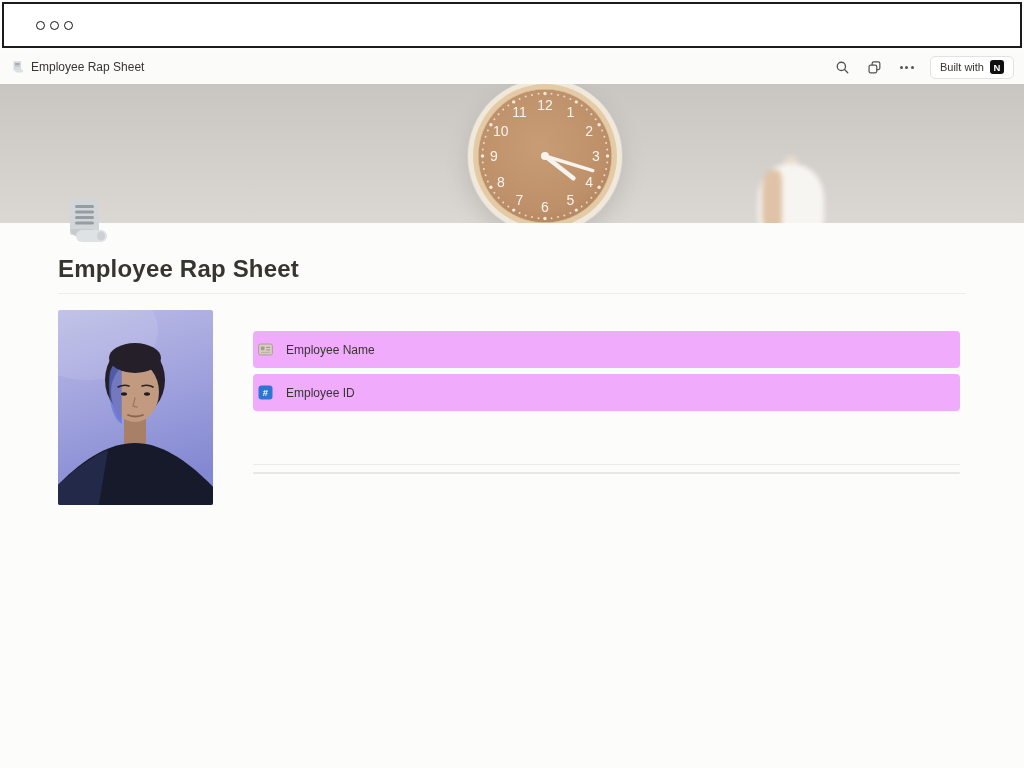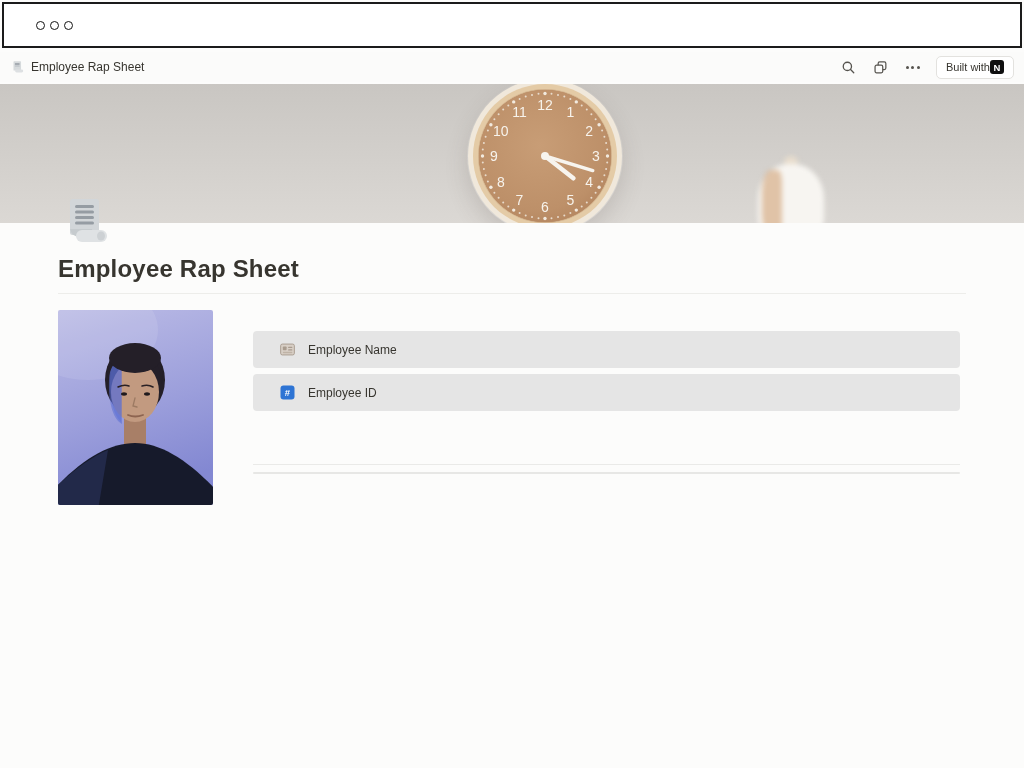--- a/index.html
+++ b/index.html
@@ -13,21 +13,21 @@
 
   
   .toolbar { position:absolute; left:0; top:52px; width:1024px; height:30px; background:#fbfbfa;
              display:flex; align-items:center; padding:0 10px; }
   .toolbar-left { display:flex; align-items:center; gap:7px; }
   .toolbar-title { font-size:12px; color:#37352f; }
   .toolbar-right { margin-left:auto; display:flex; align-items:center; gap:14px; }
   .icon-btn { width:18px; height:18px; display:flex; align-items:center; justify-content:center; cursor:pointer; }
   .dots-icon { display:flex; gap:2.5px; }
   .dots-icon i { width:3px; height:3px; border-radius:50%; background:#55534e; }
-  .built-btn { display:flex; align-items:center; gap:0; border:1px solid #e3e2df; border-radius:5px;
+  .built-btn { display:flex; align-items:center; gap:6px; border:1px solid #e3e2df; border-radius:5px;
                background:#ffffff; padding:3px 9px; height:23px; cursor:pointer; }
   .built-btn .lbl { font-size:11px; color:#37352f; }
   .built-btn .nlogo { width:14px; height:14px; background:#0f0f0f; border-radius:3px; color:#ffffff;
                       font-size:9.5px; font-weight:bold; display:flex; align-items:center; justify-content:center; }
 
   
   .cover { position:absolute; left:0; top:84px; width:1024px; height:139px; overflow:hidden;
            background:linear-gradient(180deg,#c9c6c2 0%, #d2cfcb 50%, #dbd8d4 100%); }
   .clock-wrap { position:absolute; left:467px; top:-6px; width:156px; height:156px; border-radius:50%;
                 box-shadow:0 10px 22px rgba(90,80,70,.18); }
@@ -40,22 +40,22 @@
   .lamp .knob { position:absolute; left:32px; top:6px; width:14px; height:12px; background:#e8ddcd; border-radius:50%; }
 
   
   .page-icon { position:absolute; left:58px; top:195px; width:52px; height:52px; }
   .page-title { position:absolute; left:58px; top:255px; font-size:24px; font-weight:bold; color:#37352f; letter-spacing:.2px; }
   .title-divider { position:absolute; left:58px; top:293px; width:908px; height:1px; background:#ededea; }
 
   .portrait { position:absolute; left:58px; top:310px; width:155px; height:195px; border-radius:2px; overflow:hidden; cursor:pointer; }
 
   .fields { position:absolute; left:253px; top:331px; width:707px; }
-  .field-row { height:37px; background:#e5e5e5; border-radius:4px; margin-bottom:6px;
-               display:flex; align-items:center; padding:0 27px; gap:13px; cursor:pointer; }
+  .field-row { height:37px; background:#f0abfc; border-radius:4px; margin-bottom:6px;
+               display:flex; align-items:center; padding:0 5px; gap:13px; cursor:pointer; }
   .field-row .ficon { width:15px; height:15px; flex:0 0 auto; display:flex; align-items:center; justify-content:center; }
   .field-row .flabel { font-size:12px; font-weight:500; color:#37352f; }
 
   .faint-line-1 { position:absolute; left:253px; top:464px; width:707px; height:1px; background:#eaeae8; }
   .faint-line-2 { position:absolute; left:253px; top:472px; width:707px; height:2px; background:#e7e7e5; border-radius:2px; }
 </style>
 </head>
 <body>
 
 <div class="stage">

